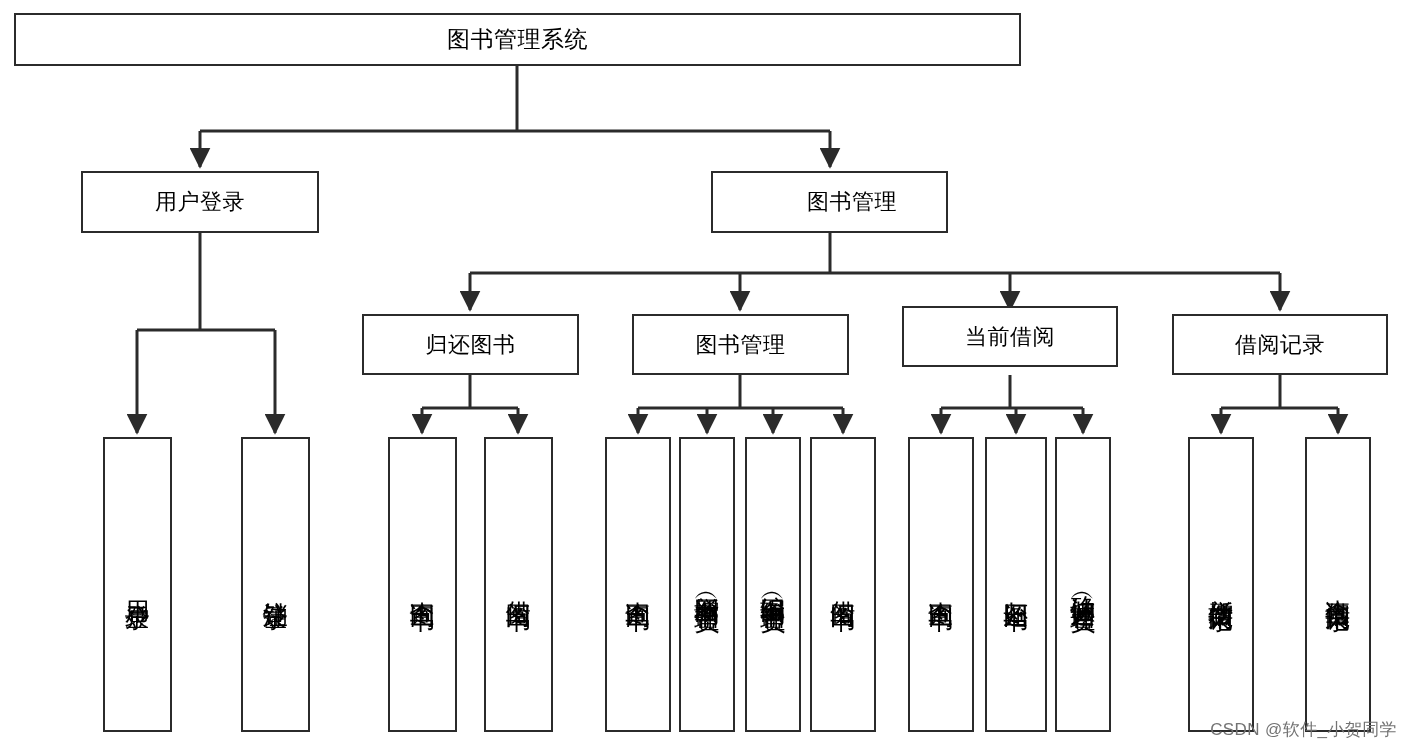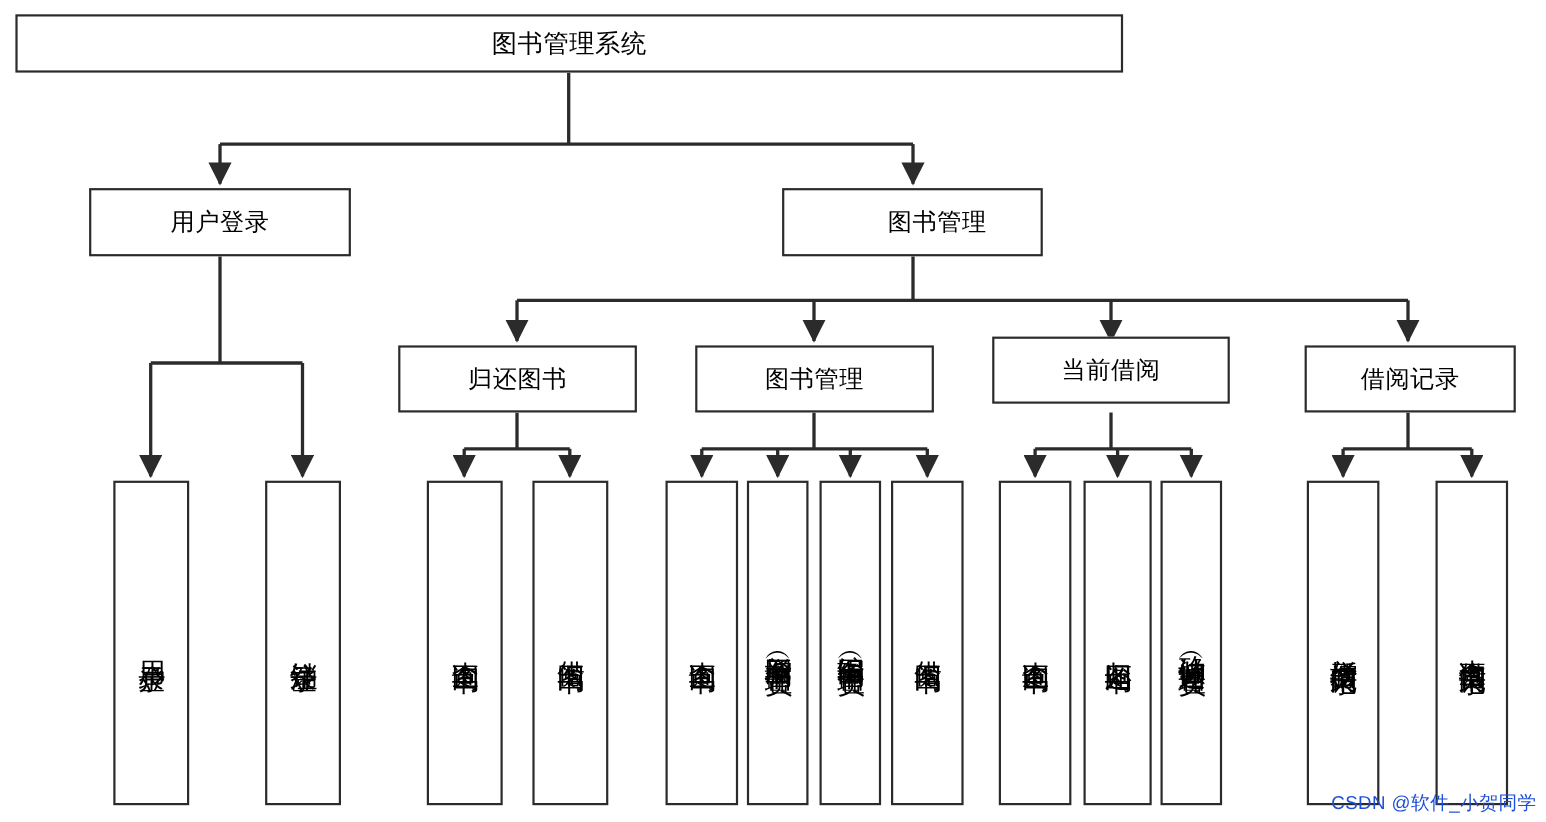--- a/index.html
+++ b/index.html
@@ -53,21 +53,21 @@
     white-space: nowrap;
   }
   .node.root {
     font-size: 23px;
   }
   .watermark {
     position: absolute;
     right: 8px;
     bottom: 6px;
     font-size: 17px;
-    color: #1d4ed8;
+    color: #737373;
     white-space: nowrap;
     letter-spacing: 0.4px;
   }
 </style>
 </head>
 <body>
 
 <div id="canvas">
 
   <svg id="edges" viewBox="0 0 1405 747" xmlns="http://www.w3.org/2000/svg">
@@ -134,21 +134,21 @@
 
   <div class="node horiz" style="left: 362px; top: 314px; width: 217px; height: 61px;">
     <span class="label">归还图书</span>
   </div>
   <div class="node horiz" style="left: 632px; top: 314px; width: 217px; height: 61px;">
     <span class="label">图书管理</span>
   </div>
   <div class="node horiz" style="left: 902px; top: 306px; width: 216px; height: 61px;">
     <span class="label">当前借阅</span>
   </div>
-  <div class="node horiz" style="left: 1172px; top: 314px; width: 192px; height: 61px; margin-left: 14px;">
+  <div class="node horiz" style="left: 1172px; top: 314px; width: 216px; height: 61px;">
     <span class="label">借阅记录</span>
   </div>
 
   <div class="node vert" style="left: 103px; top: 437px; width: 69px; height: 295px;">
     <span class="label">用户登录</span>
   </div>
   <div class="node vert" style="left: 241px; top: 437px; width: 69px; height: 295px;">
     <span class="label">注销登录</span>
   </div>
   <div class="node vert" style="left: 388px; top: 437px; width: 69px; height: 295px;">

